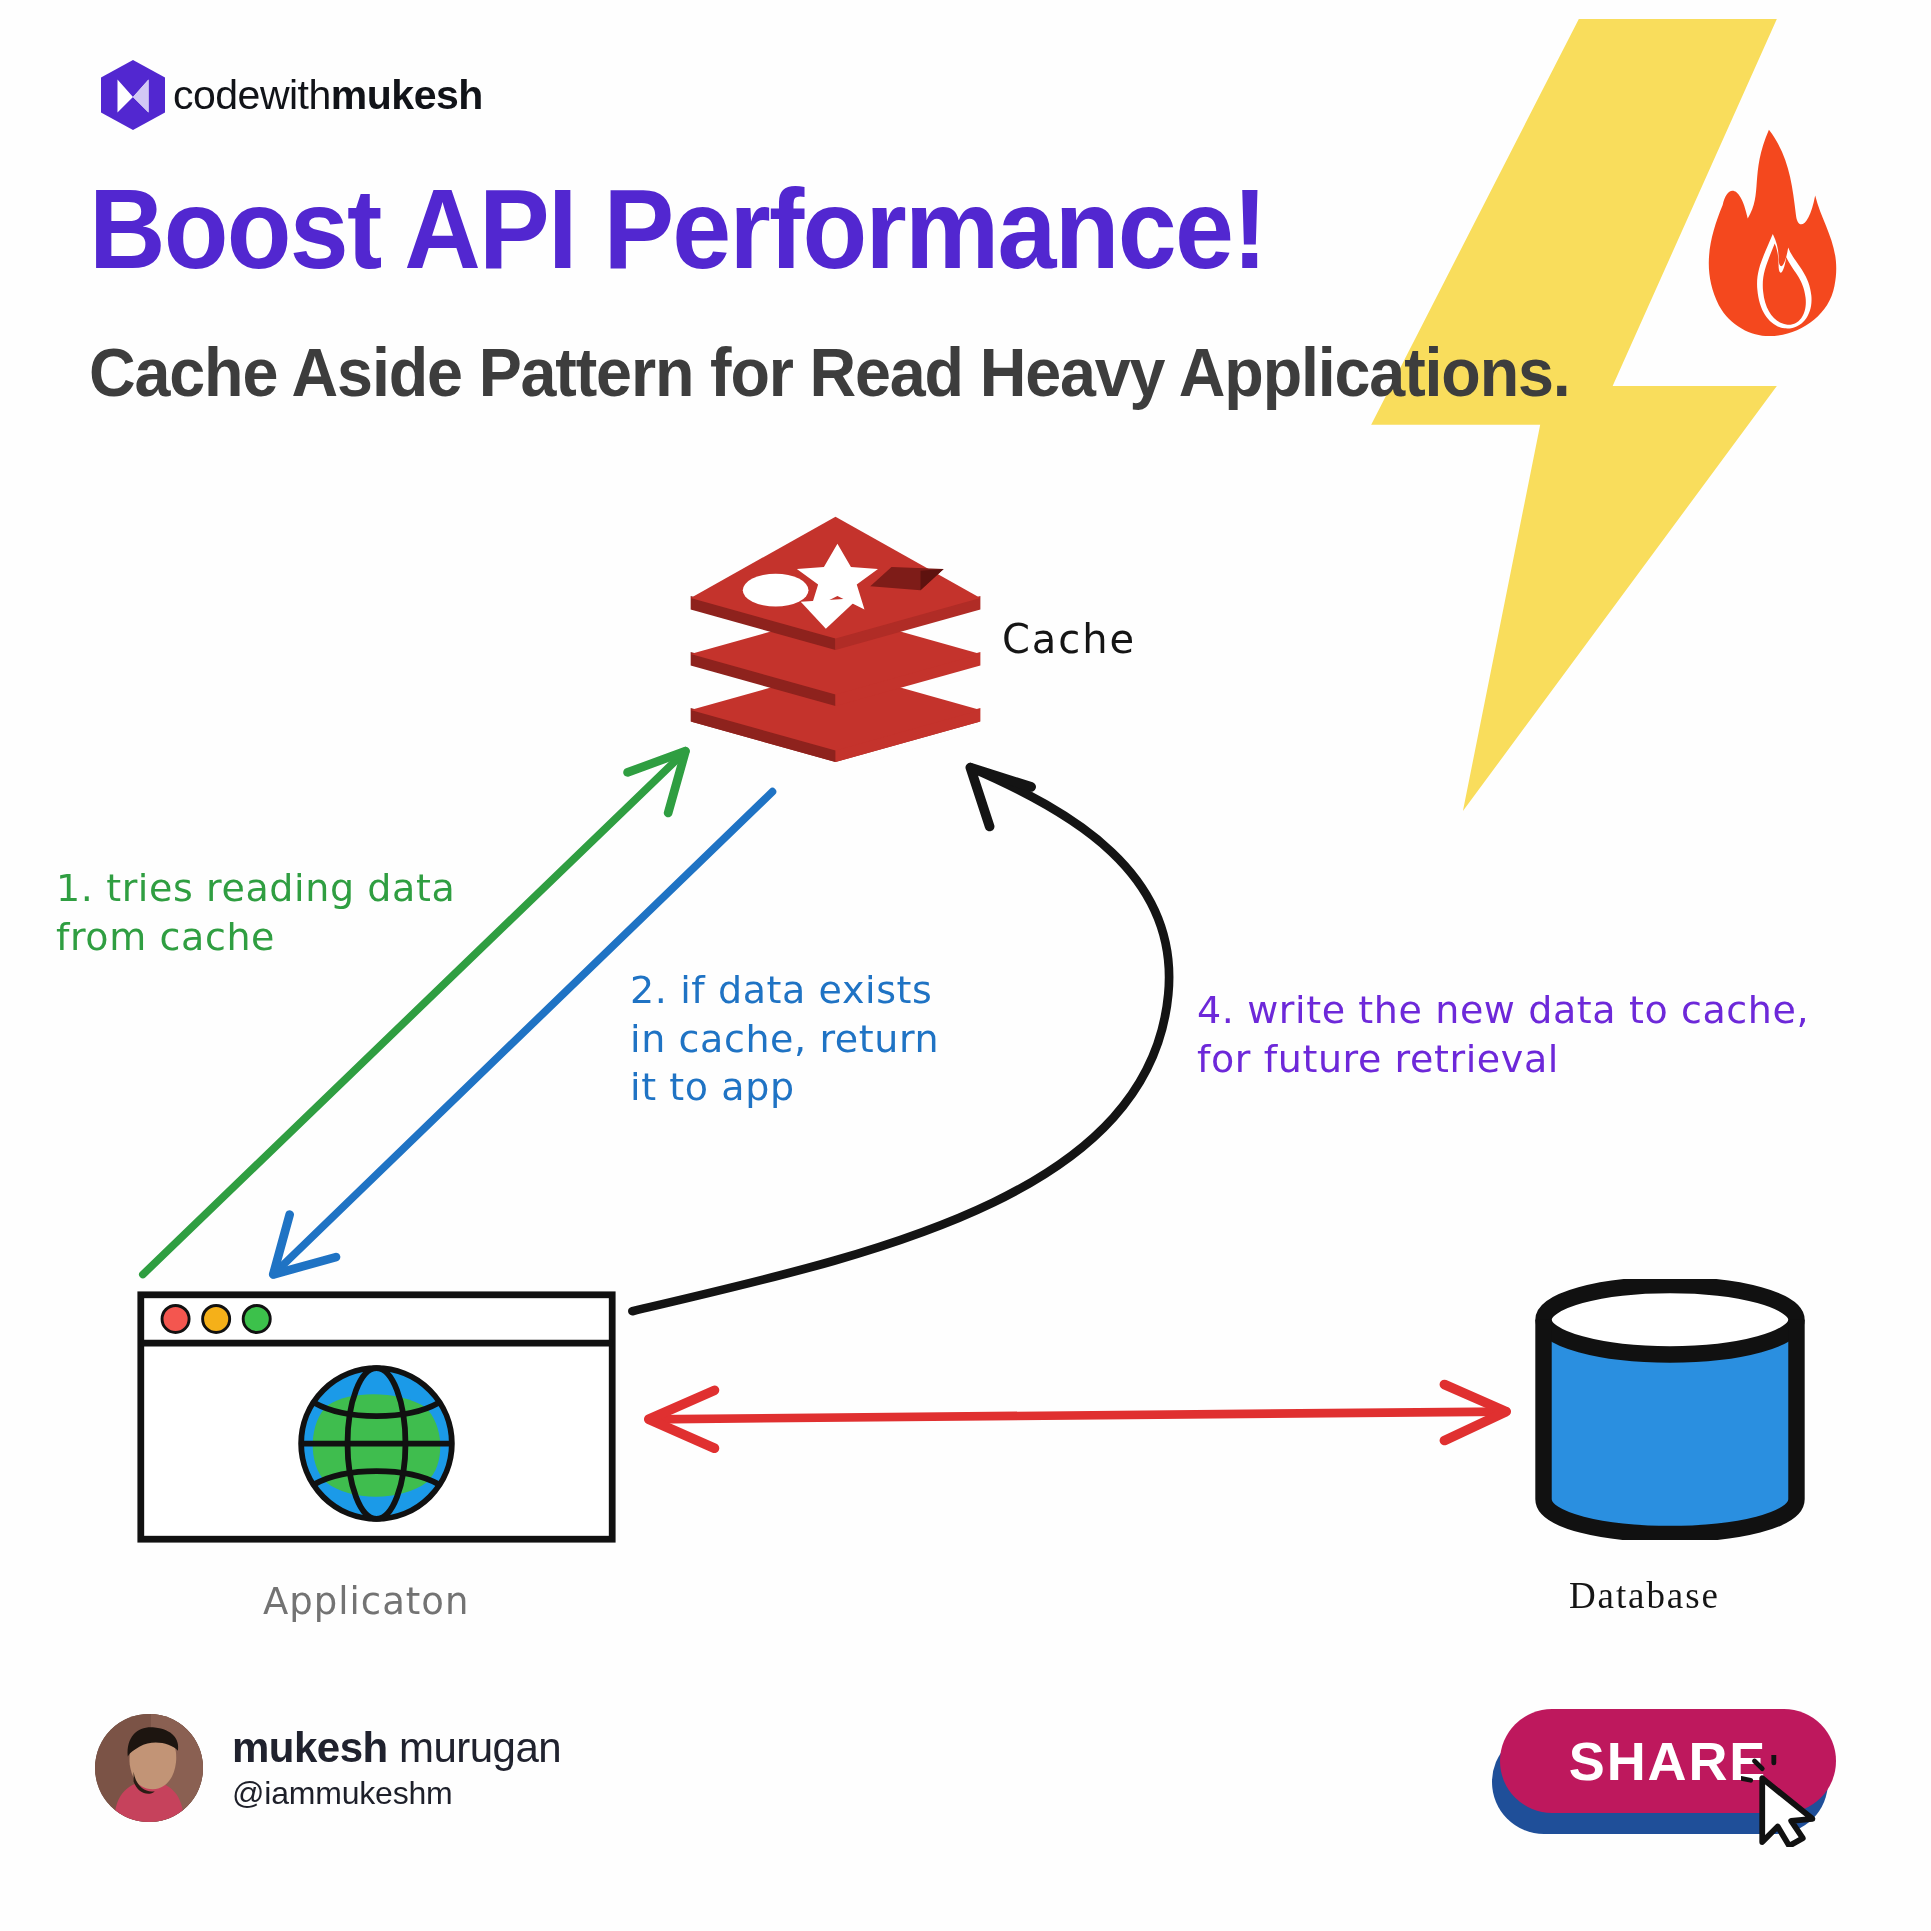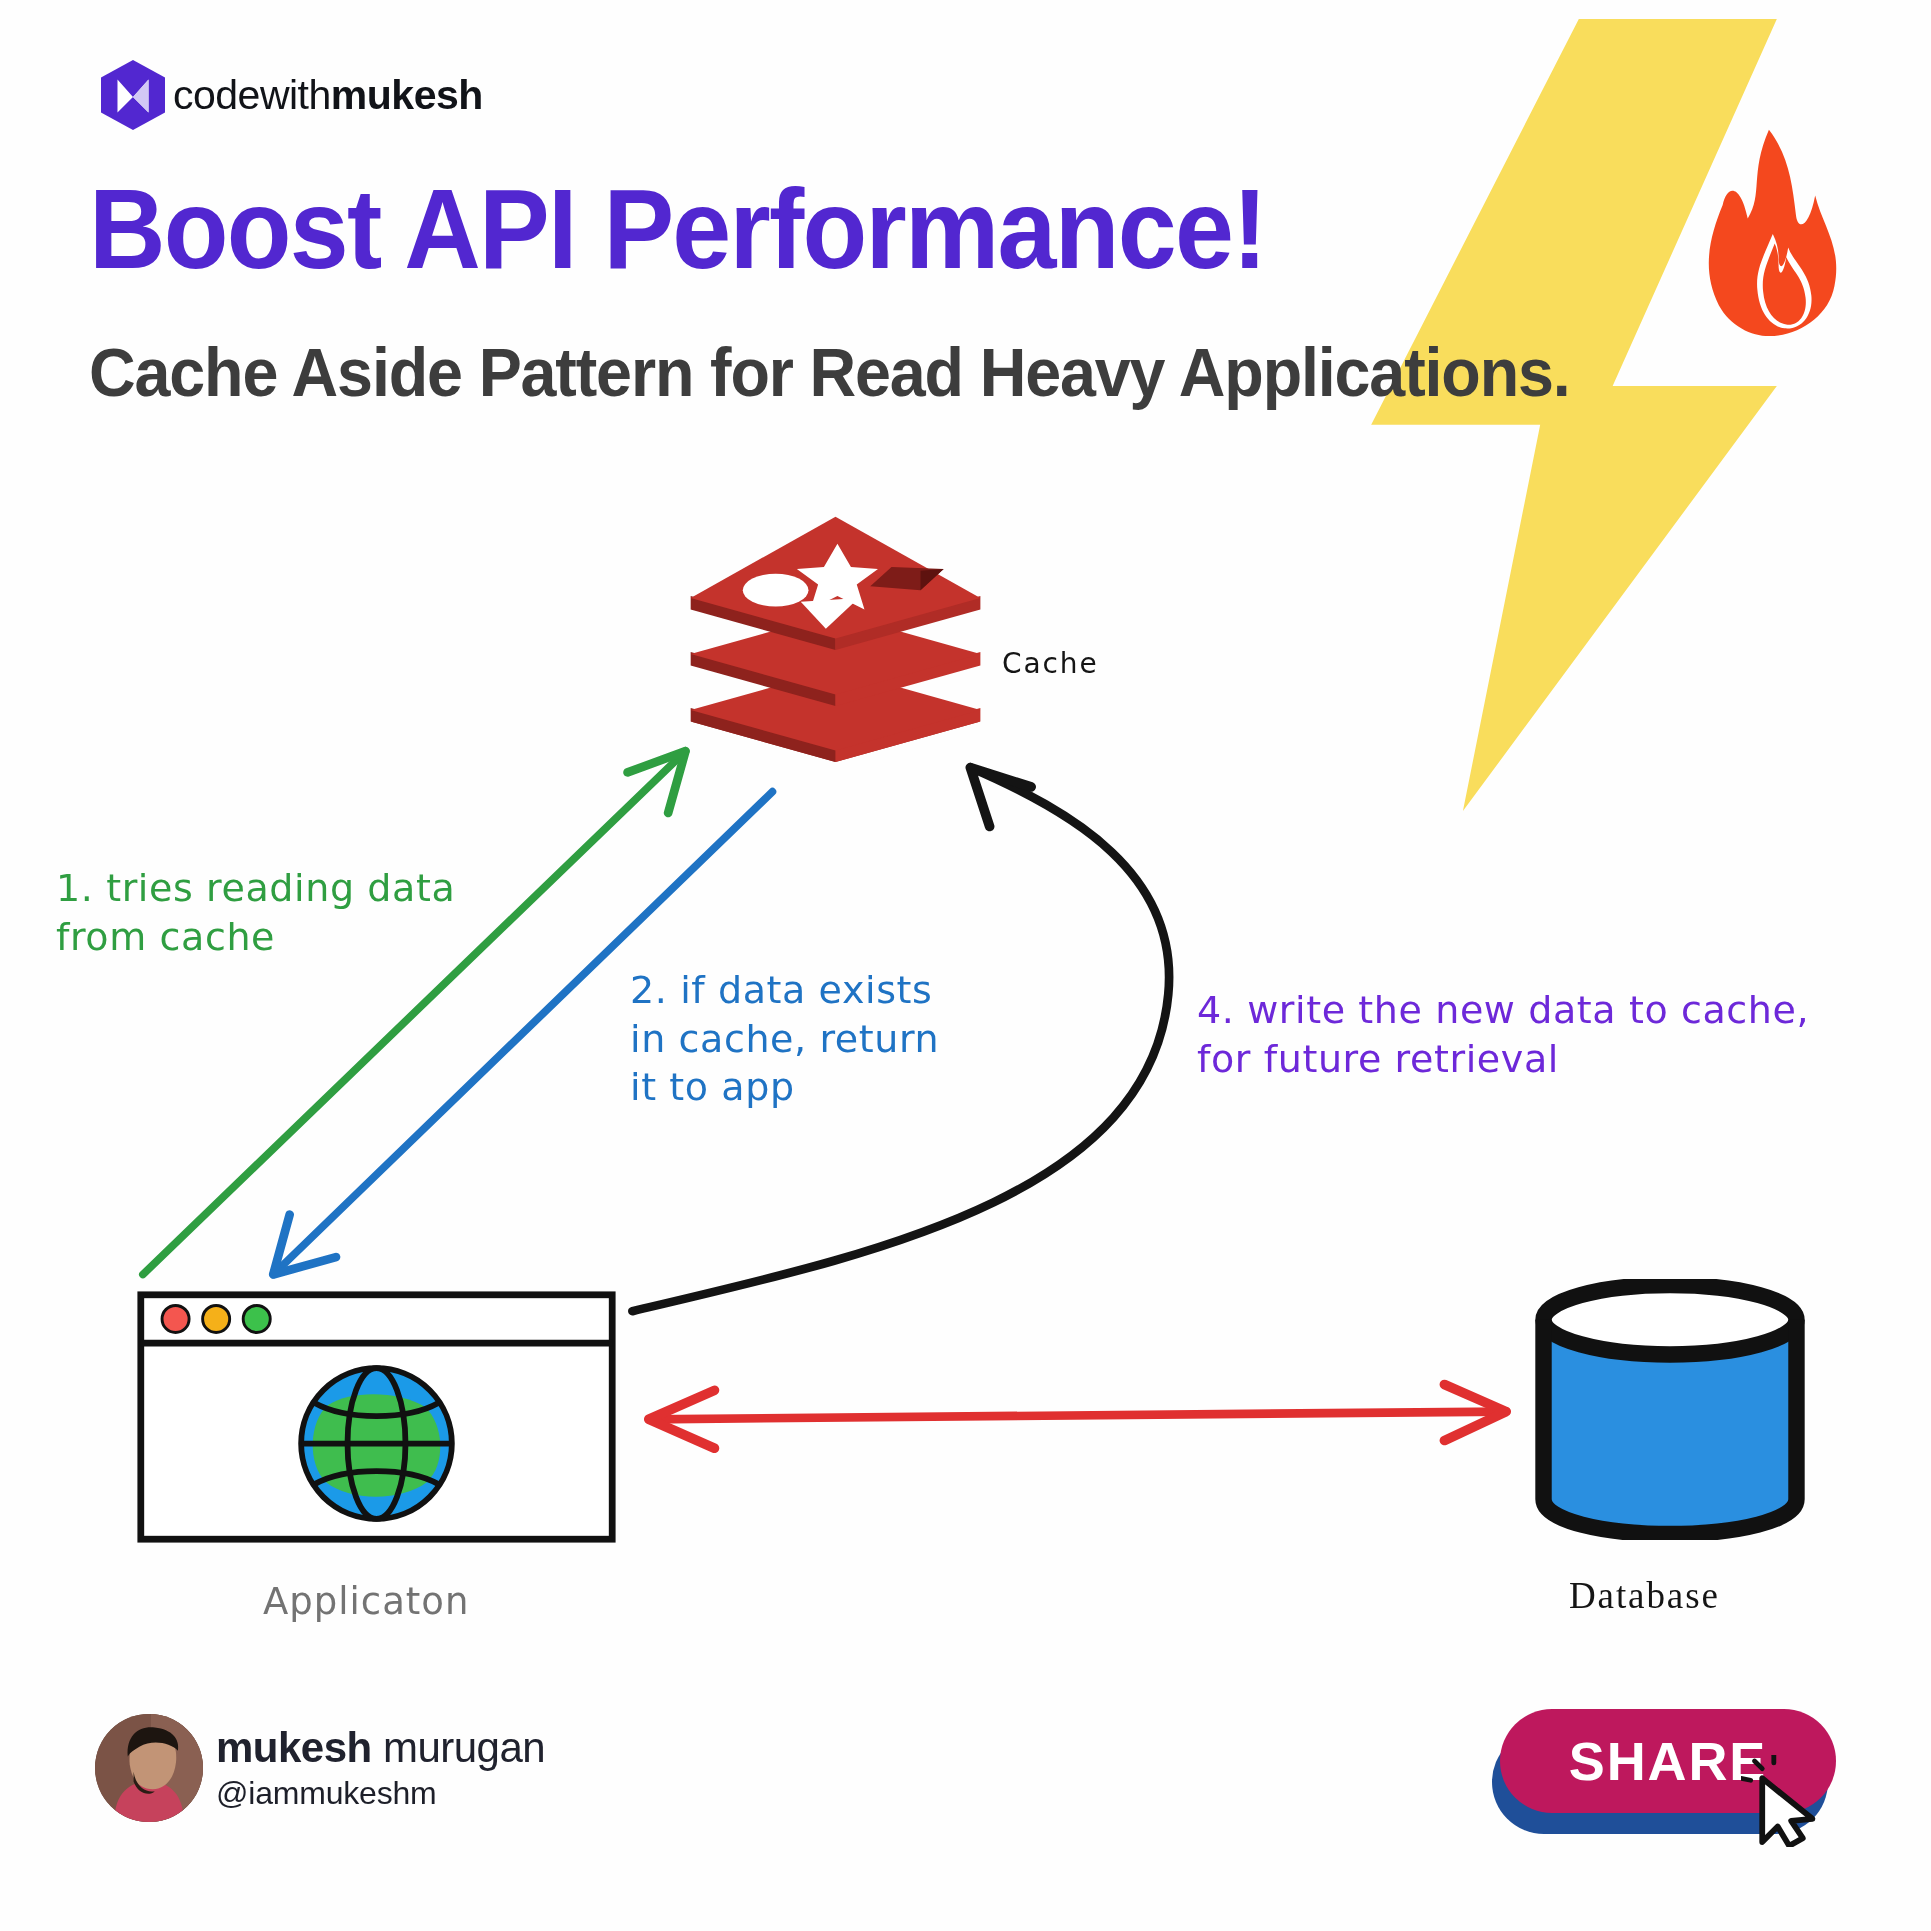--- a/index.html
+++ b/index.html
@@ -103,25 +103,24 @@
     top: 507px;
     width: 309px;
     height: 261px;
     z-index: 4;
   }
   .cache-label {
     position: absolute;
     left: 1002px;
     top: 616px;
     font-family: "DejaVu Sans", sans-serif;
-    font-size: 28px;
+    font-size: 40px;
     color: #151515;
     letter-spacing: 1.9px;
     z-index: 6;
-    margin-top: 31px;
   }
 
   
   .app-art {
     position: absolute;
     left: 135px;
     top: 1289px;
     width: 483px;
     height: 256px;
     z-index: 4;
@@ -172,21 +171,21 @@
   .note-3 { left: 693px;  top: 1463px; color: #e03030; }
   .note-4 { left: 1197px; top: 966px; color: #6d28d9; margin-top: 20px; }
 
   
   .author {
     position: absolute;
     left: 95px;
     top: 1714px;
     display: flex;
     align-items: center;
-    gap: 13px;
+    gap: 29px;
     z-index: 6;
   }
   .avatar {
     width: 108px; height: 108px;
     border-radius: 50%;
     overflow: hidden;
     flex: 0 0 auto;
     background: #6b4a3f;
     position: relative;
   }

